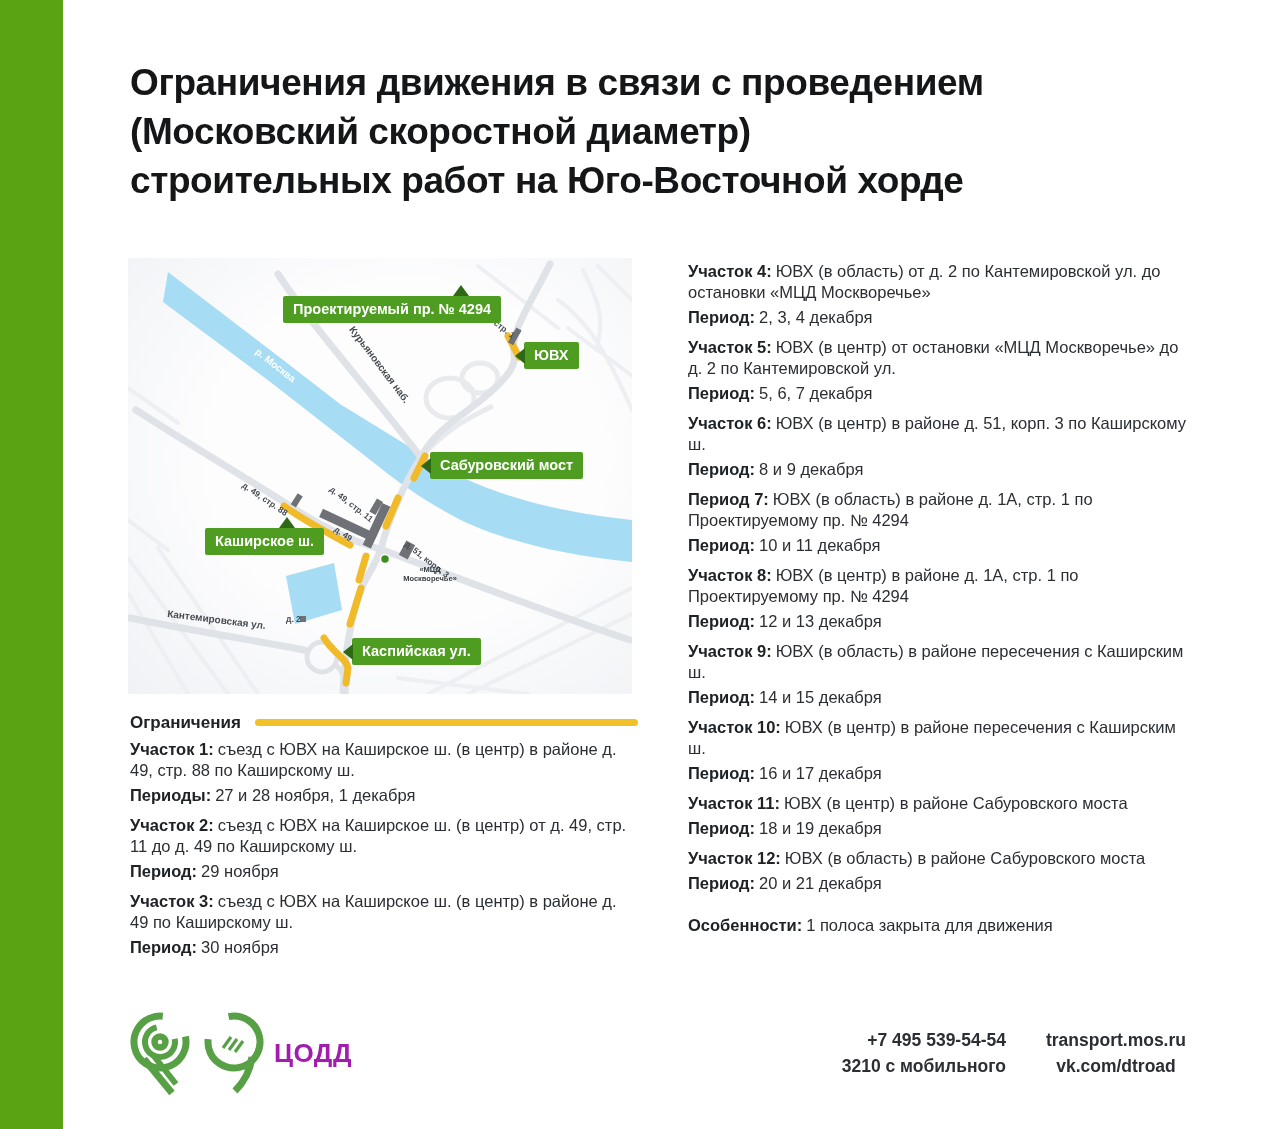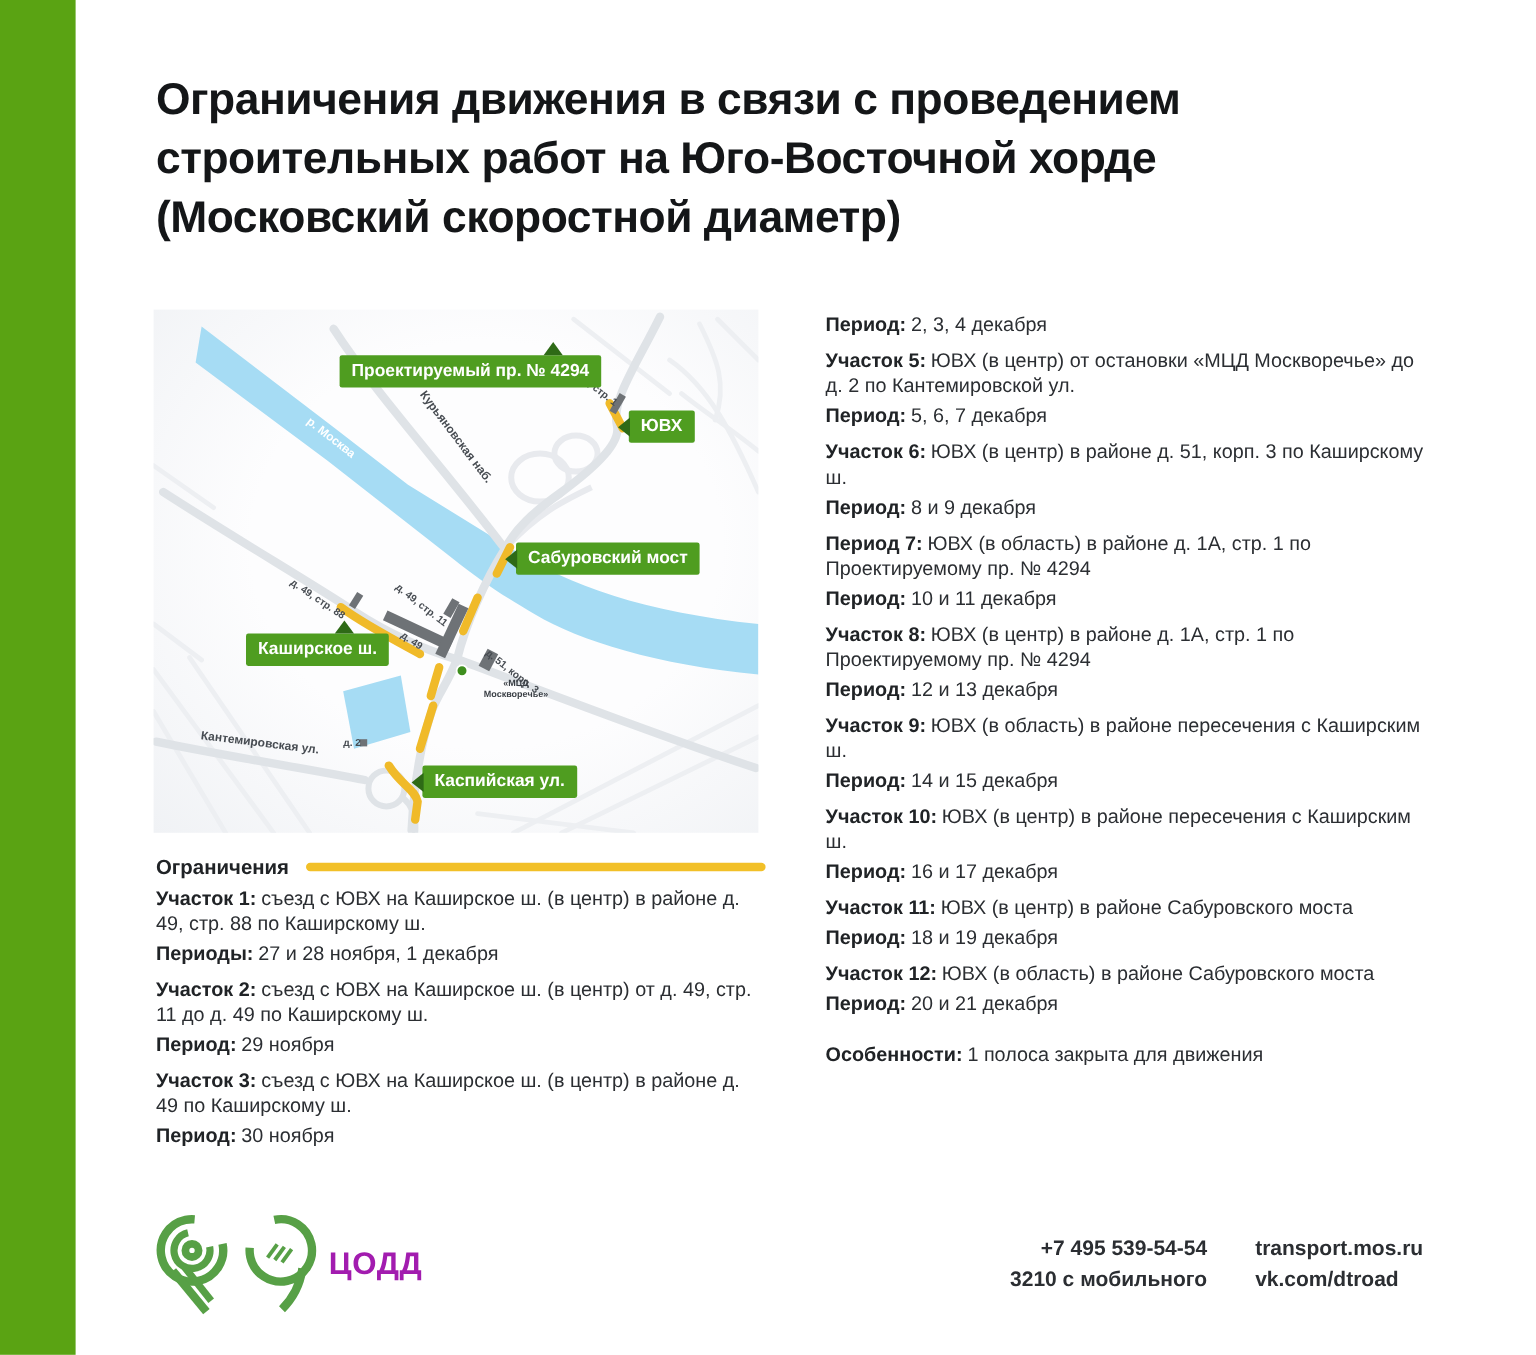--- a/index.html
+++ b/index.html
@@ -45,31 +45,31 @@
   .item .period{margin-bottom:0;}
   .item .extra{margin-top:21px;}
 
   
   .footer{position:absolute;left:130px;top:1003px;width:1056px;height:100px;
     display:flex;align-items:center;justify-content:space-between;}
   .logos{display:flex;align-items:center;}
   .codd-text{font-size:26px;font-weight:700;color:#a21caf;margin-left:10px;letter-spacing:0.5px;}
   .contacts{display:flex;gap:40px;font-size:17.5px;font-weight:700;color:#2b2e32;line-height:26px;}
   .contacts .phones{text-align:right;}
-  .contacts .links{text-align:left;}
+  .contacts .links{text-align:center;}
 </style>
 </head>
 <body>
 
 <div class="stripe"></div>
 
 <div class="title">
   <div>Ограничения движения в связи с проведением</div>
+  <div>(Московский скоростной диаметр)</div>
   <div>строительных работ на Юго-Восточной хорде</div>
-  <div>(Московский скоростной диаметр)</div>
 </div>
 
 <div class="map">
   <svg width="504" height="436" viewBox="0 0 504 436">
 
     <g stroke="#edeff2" stroke-width="4" fill="none" stroke-linecap="round">
       <path d="M 350,8 L 430,70"></path>
       <path d="M 455,12 C 470,42 478,62 468,92"></path>
       <path d="M 470,8 L 504,42"></path>
       <path d="M 430,42 C 462,64 482,102 504,152"></path>
@@ -179,20 +179,21 @@
     <p class="period"><b>Период:</b><span>29 ноября</span></p>
   </div>
   <div class="item">
     <p class="desc"><b>Участок 3:</b><span>съезд с ЮВХ на Каширское ш. (в центр) в районе д. 49 по Каширскому ш.</span></p>
     <p class="period"><b>Период:</b><span>30 ноября</span></p>
   </div>
 </div>
 
 <div class="col right-col">
   <div class="item">
+    <p class="desc"><b>Участок 4:</b><span>ЮВХ (в область) от д. 2 по Кантемировской ул. до остановки «МЦД Москворечье»</span></p>
     <p class="period"><b>Период:</b><span>2, 3, 4 декабря</span></p>
   </div>
   <div class="item">
     <p class="desc"><b>Участок 5:</b><span>ЮВХ (в центр) от остановки «МЦД Москворечье» до д. 2 по Кантемировской ул.</span></p>
     <p class="period"><b>Период:</b><span>5, 6, 7 декабря</span></p>
   </div>
   <div class="item">
     <p class="desc"><b>Участок 6:</b><span>ЮВХ (в центр) в районе д. 51, корп. 3 по Каширскому ш.</span></p>
     <p class="period"><b>Период:</b><span>8 и 9 декабря</span></p>
   </div>

